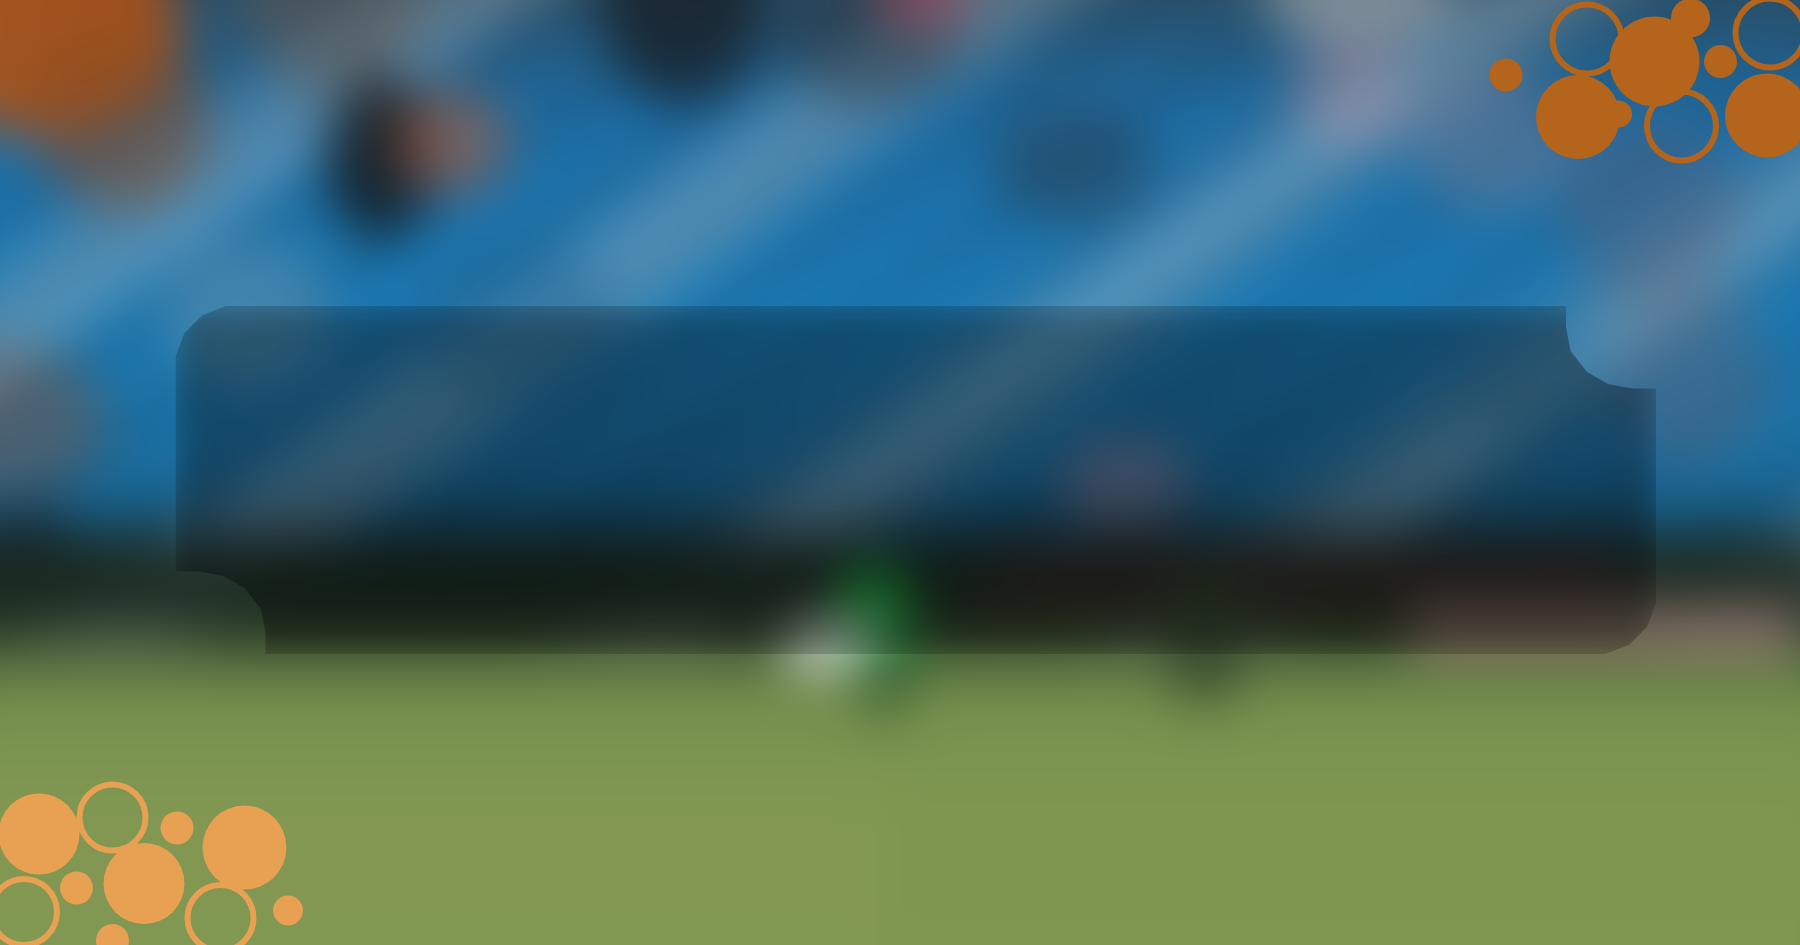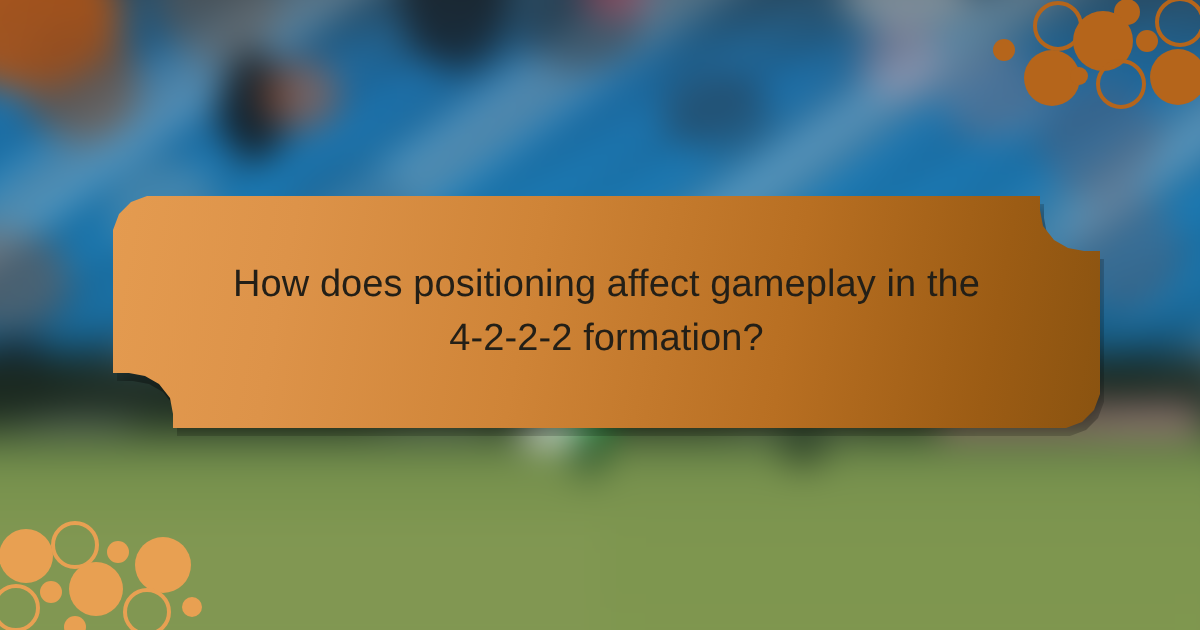--- a/index.html
+++ b/index.html
@@ -227,18 +227,14 @@
       <div class="dot" style="left: 135px; top: 537px; width: 56px; height: 56px; background: rgb(232, 160, 82);"></div>
       <div class="dot" style="left: 69px; top: 562px; width: 54px; height: 54px; background: rgb(232, 160, 82);"></div>
       <div class="dot" style="left: 40px; top: 581px; width: 22px; height: 22px; background: rgb(232, 160, 82);"></div>
       <div class="dot" style="left: -8px; top: 584px; width: 48px; height: 48px; background: transparent; border: 4px solid rgb(232, 160, 82);"></div>
       <div class="dot" style="left: 123px; top: 588px; width: 48px; height: 48px; background: transparent; border: 4px solid rgb(232, 160, 82);"></div>
       <div class="dot" style="left: 182px; top: 597px; width: 20px; height: 20px; background: rgb(232, 160, 82);"></div>
       <div class="dot" style="left: 64px; top: 616px; width: 22px; height: 22px; background: rgb(232, 160, 82);"></div>
     </div>
 
   <div class="card-shadow"></div>
-  <div class="card">
-    <div class="card-text">How does positioning affect gameplay in the
-4-2-2-2 formation?</div>
-  </div>
 
 </div>
 
 </body></html>

